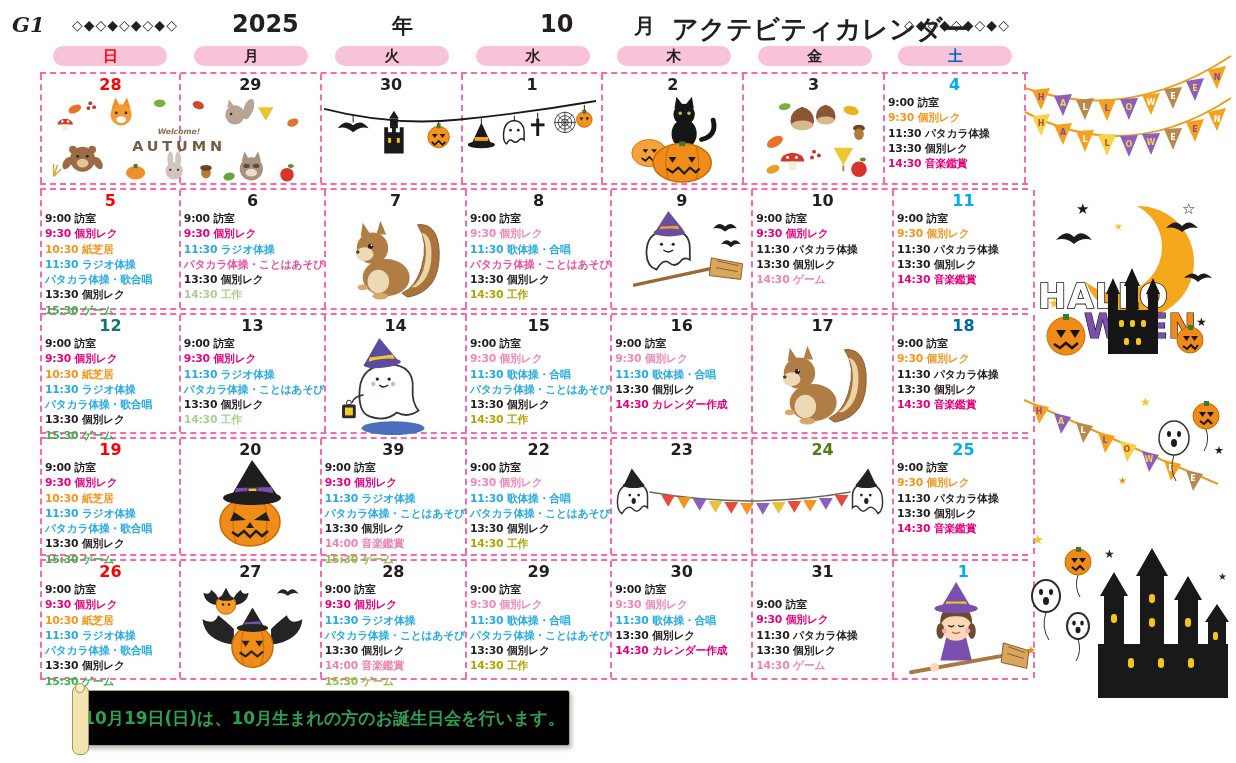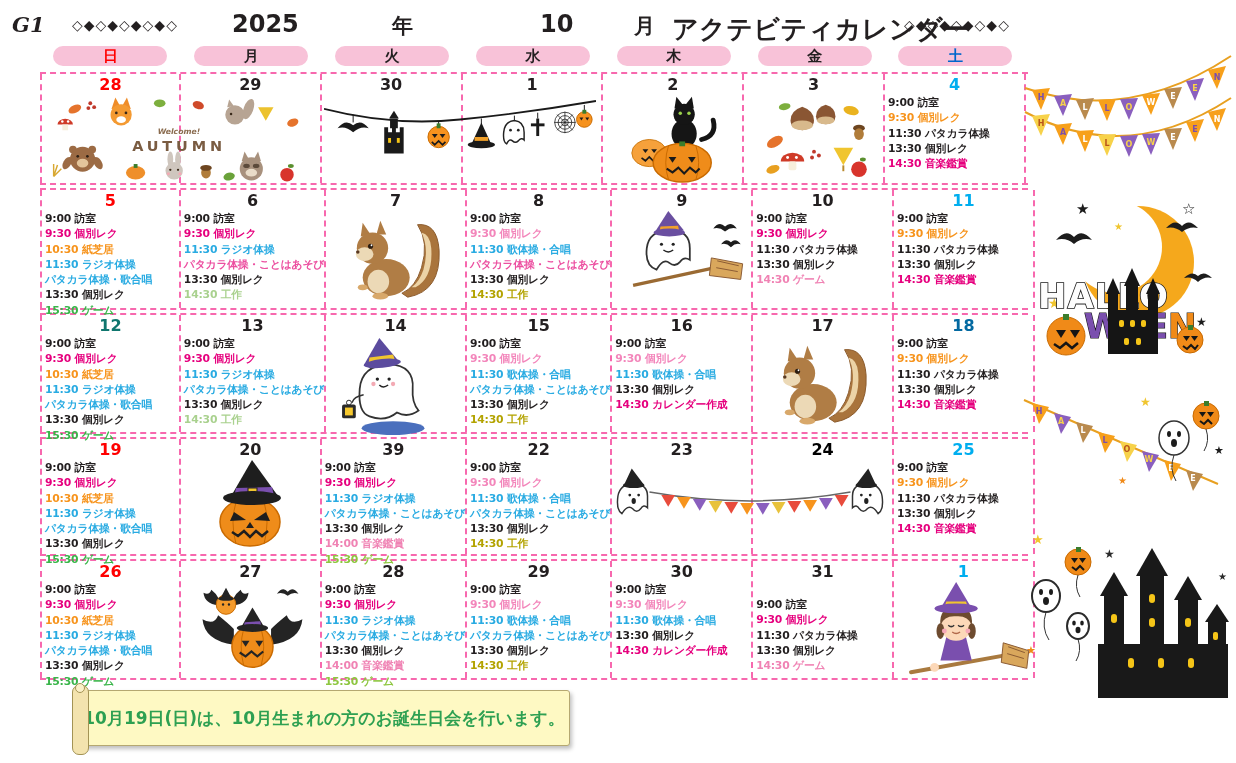--- a/index.html
+++ b/index.html
@@ -29,21 +29,21 @@
         position:relative;}
   .cell:first-child{border-left:2px dashed #f768ae;}
   .date{text-align:center;font-size:16px;line-height:17px;margin-top:2px;}
   .items{padding-left:3px;margin-top:2px;}
   .items.offset{margin-top:17px;}
   .act{font-size:10.8px;line-height:15.3px;white-space:nowrap;letter-spacing:-0.2px;}
   .cell-img{position:absolute;top:19px;left:50%;transform:translateX(-50%);z-index:2;pointer-events:none;}
   .cell-img.span2{left:2px;transform:none;width:276px;}
   .cell-img svg{display:block;}
   
-  .scroll{position:absolute;top:690px;height:56px;background:#fef9c3;border:1px solid #b5a871;
+  .scroll{position:absolute;top:690px;height:56px;background:#000000;border:1px solid #b5a871;
           border-radius:3px;box-shadow:2px 3px 4px rgba(0,0,0,.25);display:flex;align-items:center;box-sizing:border-box;}
   .roll{position:absolute;left:-7px;top:-6px;width:15px;height:68px;background:#f3e3ae;
         border:1px solid #a39355;border-radius:7px;}
   .roll::before{content:"";position:absolute;top:-3px;left:2px;width:8px;height:8px;border:1px solid #a39355;
         border-radius:50%;background:#fbf0c8;}
   .banner-text{font-size:17px;}
   #banner1{left:78px;width:492px;justify-content:center;}
   #banner2{left:636px;width:498px;padding-left:55px;}
   
   .sd{position:absolute;}
@@ -541,21 +541,21 @@
         <polygon points="258,10 246,26 266,27" fill="#222"></polygon>
                 <ellipse cx="256" cy="27" rx="11" ry="3" fill="#222"></ellipse>
         <circle cx="251" cy="37" r="1.4" fill="#222"></circle>
                 <circle cx="260" cy="37" r="1.4" fill="#222"></circle>
         <ellipse cx="256" cy="43" rx="2.2" ry="3" fill="#222"></ellipse>
       </g>
     </svg>
           </div>
         </div>
         <div class="cell">
-          <div class="date" style="color: #000000;">24</div>
+          <div class="date" style="color: #4d7c0f;">24</div>
         </div>
         <div class="cell">
           <div class="date" style="color: rgb(0, 174, 239);">25</div>
           <div class="items">
             <div class="act" style="color: rgb(35, 31, 32);">9:00  訪室</div>
             <div class="act" style="color: rgb(247, 148, 29);">9:30  個別レク</div>
             <div class="act" style="color: rgb(35, 31, 32);">11:30  パタカラ体操</div>
             <div class="act" style="color: rgb(35, 31, 32);">13:30  個別レク</div>
             <div class="act" style="color: rgb(230, 0, 126);">14:30  音楽鑑賞</div>
           </div>

